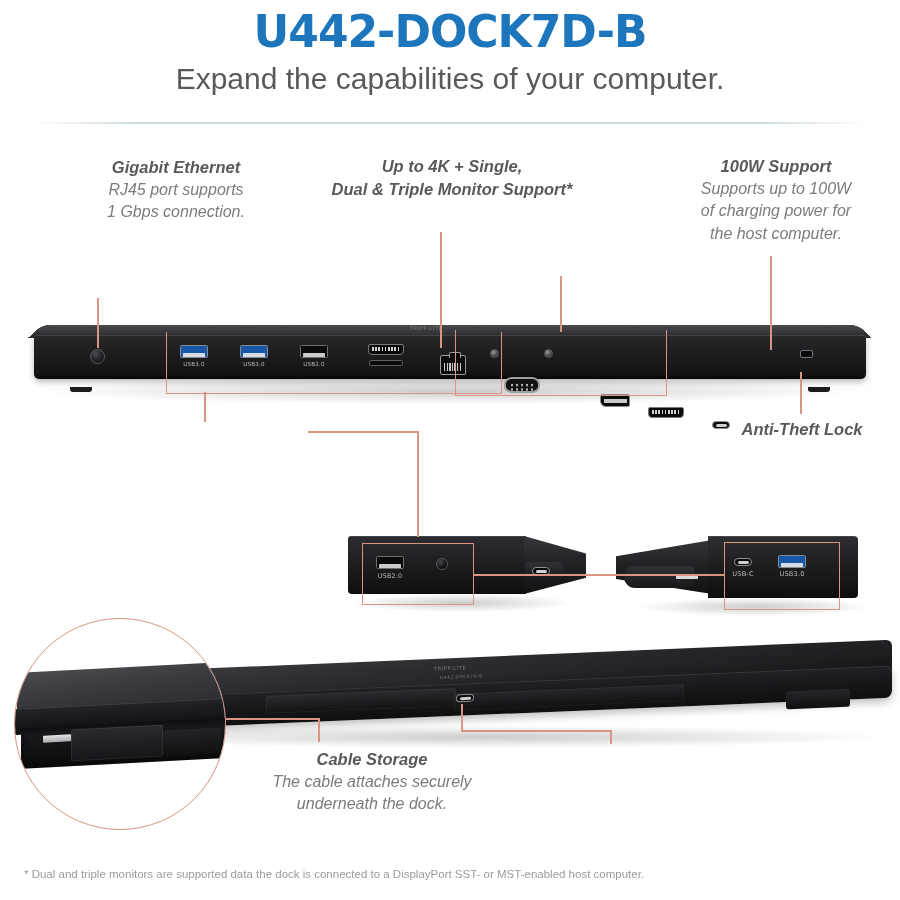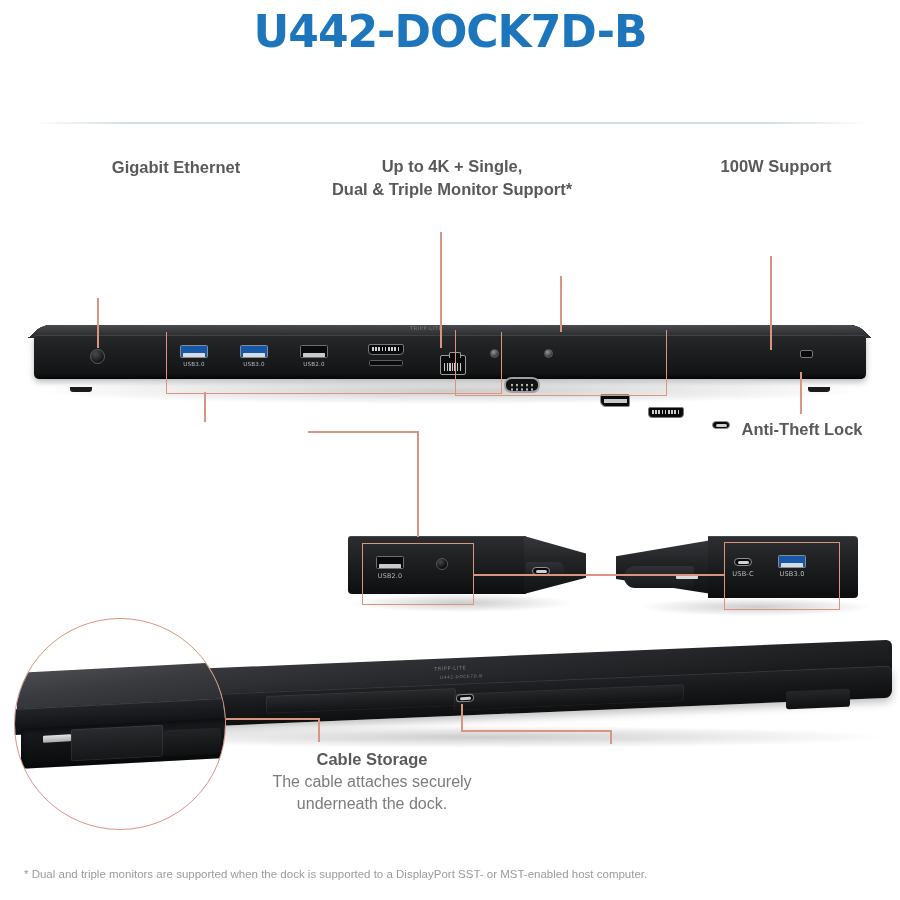--- a/index.html
+++ b/index.html
@@ -23,21 +23,21 @@
     position: absolute; left: 0; top: 62px; width: 900px;
     text-align: center;
     font-size: 30px; color: #58595b; font-weight: 400;
   }
   .header-rule {
     position: absolute; left: 32px; top: 122px; width: 836px; height: 2px;
     background: linear-gradient(90deg,#ffffff 0%, #cfdde2 12%, #cfdde2 88%, #ffffff 100%);
   }
 
   
-  .callout { position: absolute; }
+  .callout { position: absolute; font-style: italic; }
   .callout .ch {
     font-size: 16.5px; font-weight: bold; color: #58595b;
     line-height: 1.38; text-align: center; white-space: pre-line;
   }
   .callout .cb {
     font-size: 16px; color: #7b7c7e; font-weight: 400;
     line-height: 1.42; text-align: center; white-space: pre-line;
   }
 
   #c-gigabit  { left: 52px;  top: 156px; width: 248px; }
@@ -294,20 +294,21 @@
     position: absolute; left: 24px; top: 868px; width: 856px;
     font-size: 11.5px; color: #9a9b9d; text-align: left; font-weight: 400;
   }
 </style>
 </head>
 <body>
 
 <div id="stage">
 
   <div class="title">U442-DOCK7D-B</div>
+  <div class="subtitle">Expand the capabilities of your computer.</div>
   <div class="header-rule"></div>
 
   <div class="dock-shadow" style="left:40px; top:378px; width:820px; height:26px;"></div>
 
   <div id="dock-main">
     <div id="dock-top"></div>
     <div id="dock-face"></div>
     <div class="foot" style="left:42px;"></div>
     <div class="foot" style="left:780px;"></div>
 
@@ -447,41 +448,46 @@
 
   <div class="ln h" style="left:226px; top:718px; width:92px;"></div>
   <div class="ln v" style="left:318px; top:718px; height:24px;"></div>
 
   <div class="ln v" style="left:461px; top:704px; height:26px;"></div>
   <div class="ln h" style="left:461px; top:730px; width:150px;"></div>
   <div class="ln v" style="left:610px; top:730px; height:14px;"></div>
 
   <div class="callout" id="c-gigabit">
     <div class="ch">Gigabit Ethernet</div>
+    <div class="cb">RJ45 port supports
+1 Gbps connection.</div>
   </div>
 
   <div class="callout" id="c-monitor">
     <div class="ch">Up to 4K + Single,
 Dual &amp; Triple Monitor Support*</div>
   </div>
 
   <div class="callout" id="c-100w">
     <div class="ch">100W Support</div>
+    <div class="cb">Supports up to 100W
+of charging power for
+the host computer.</div>
   </div>
 
 
   <div class="callout" id="c-periph">
   </div>
 
   <div class="callout" id="c-cable">
     <div class="ch">Cable Storage</div>
     <div class="cb">The cable attaches securely
 underneath the dock.</div>
   </div>
 
   <div class="callout" id="c-lock">
     <div class="ch">Anti-Theft Lock</div>
   </div>
 
 
-  <div class="footnote">* Dual and triple monitors are supported when the dock is supported to a DisplayPort SST- or MST-enabled host computer.</div>
+  <div class="footnote">* Dual and triple monitors are supported data the dock is connected to a DisplayPort SST- or MST-enabled host computer.</div>
 
 </div>
 
 </body></html>

